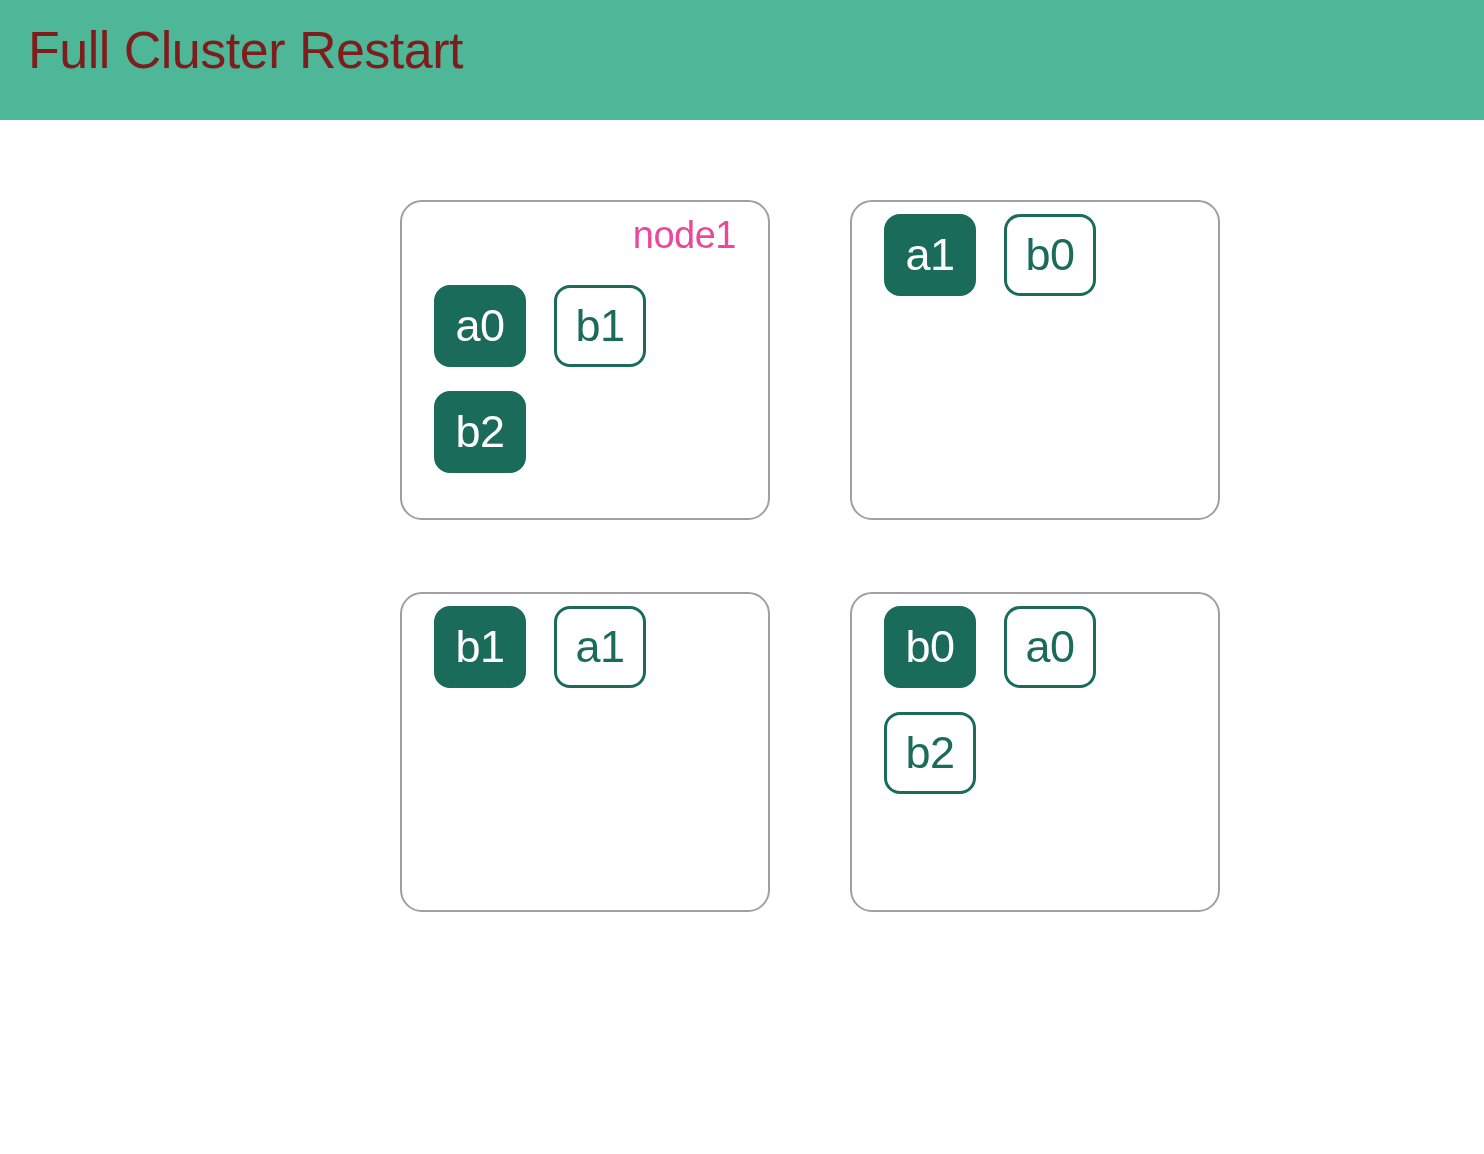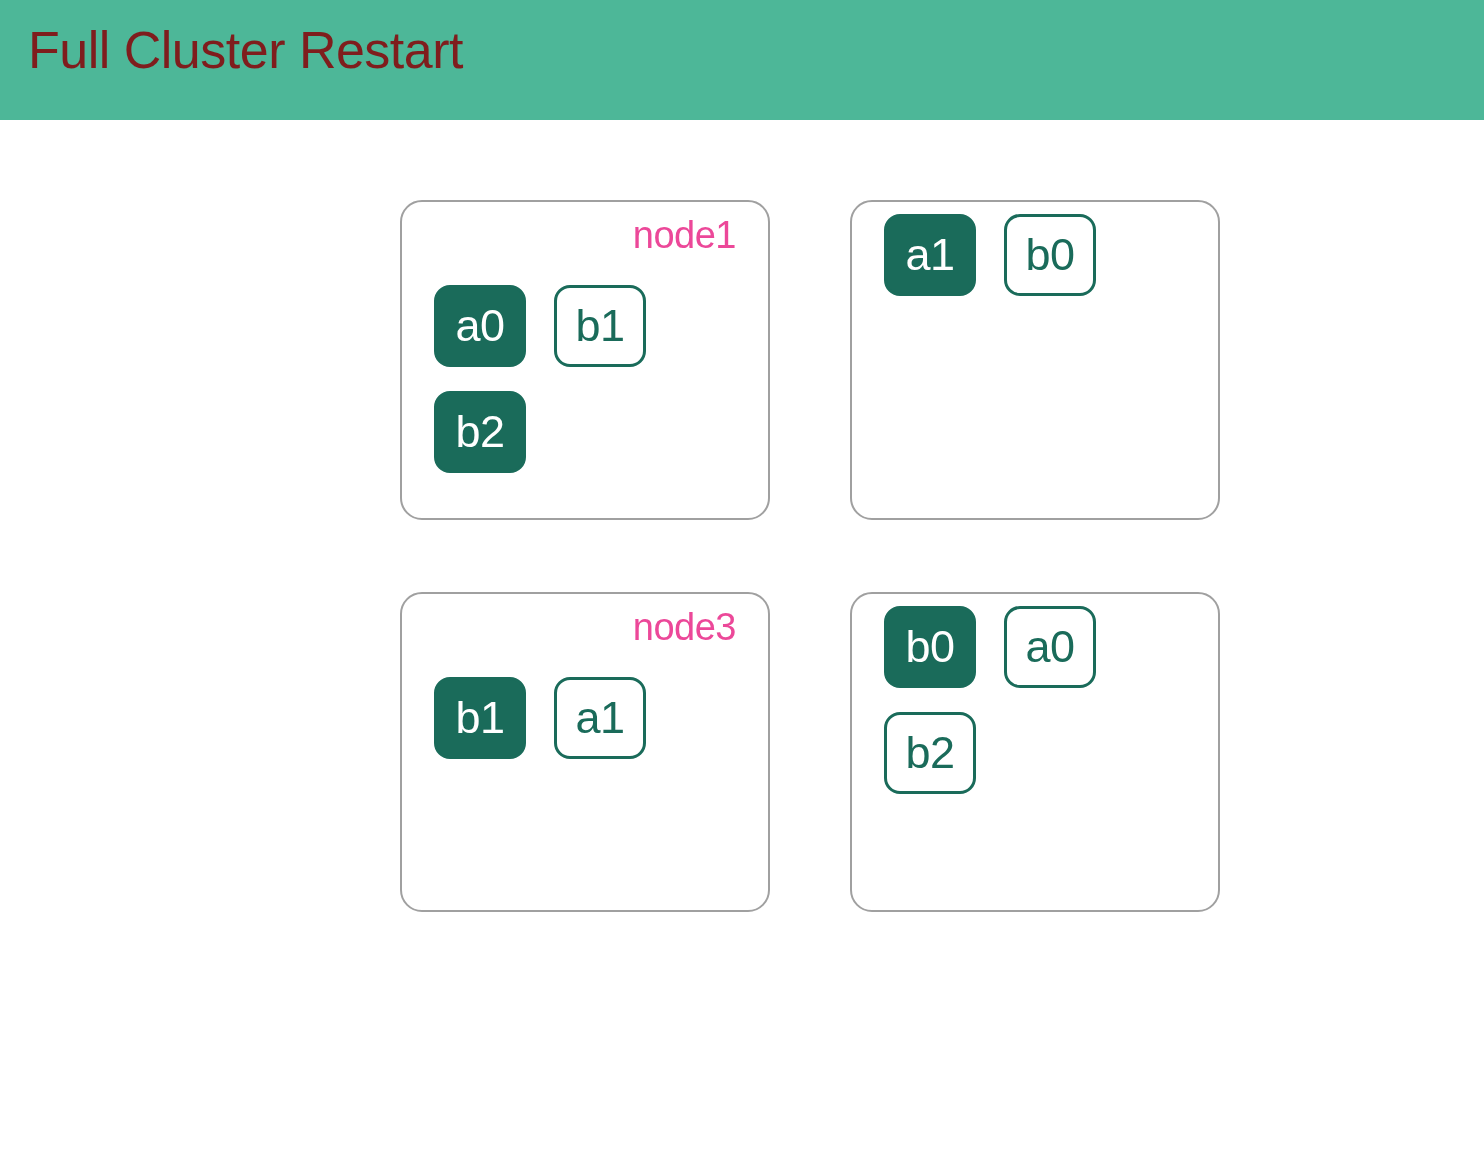--- a/index.html
+++ b/index.html
@@ -102,21 +102,20 @@
     </div>
 
     <div class="node">
       <div class="shard-row">
         <div class="shard primary">a1</div>
         <div class="shard replica">b0</div>
       </div>
     </div>
 
     <div class="node">
-      <div class="node-title">node3</div>
       <div class="shard-row">
         <div class="shard primary">b1</div>
         <div class="shard replica">a1</div>
       </div>
     </div>
 
     <div class="node">
       <div class="shard-row">
         <div class="shard primary">b0</div>
         <div class="shard replica">a0</div>

